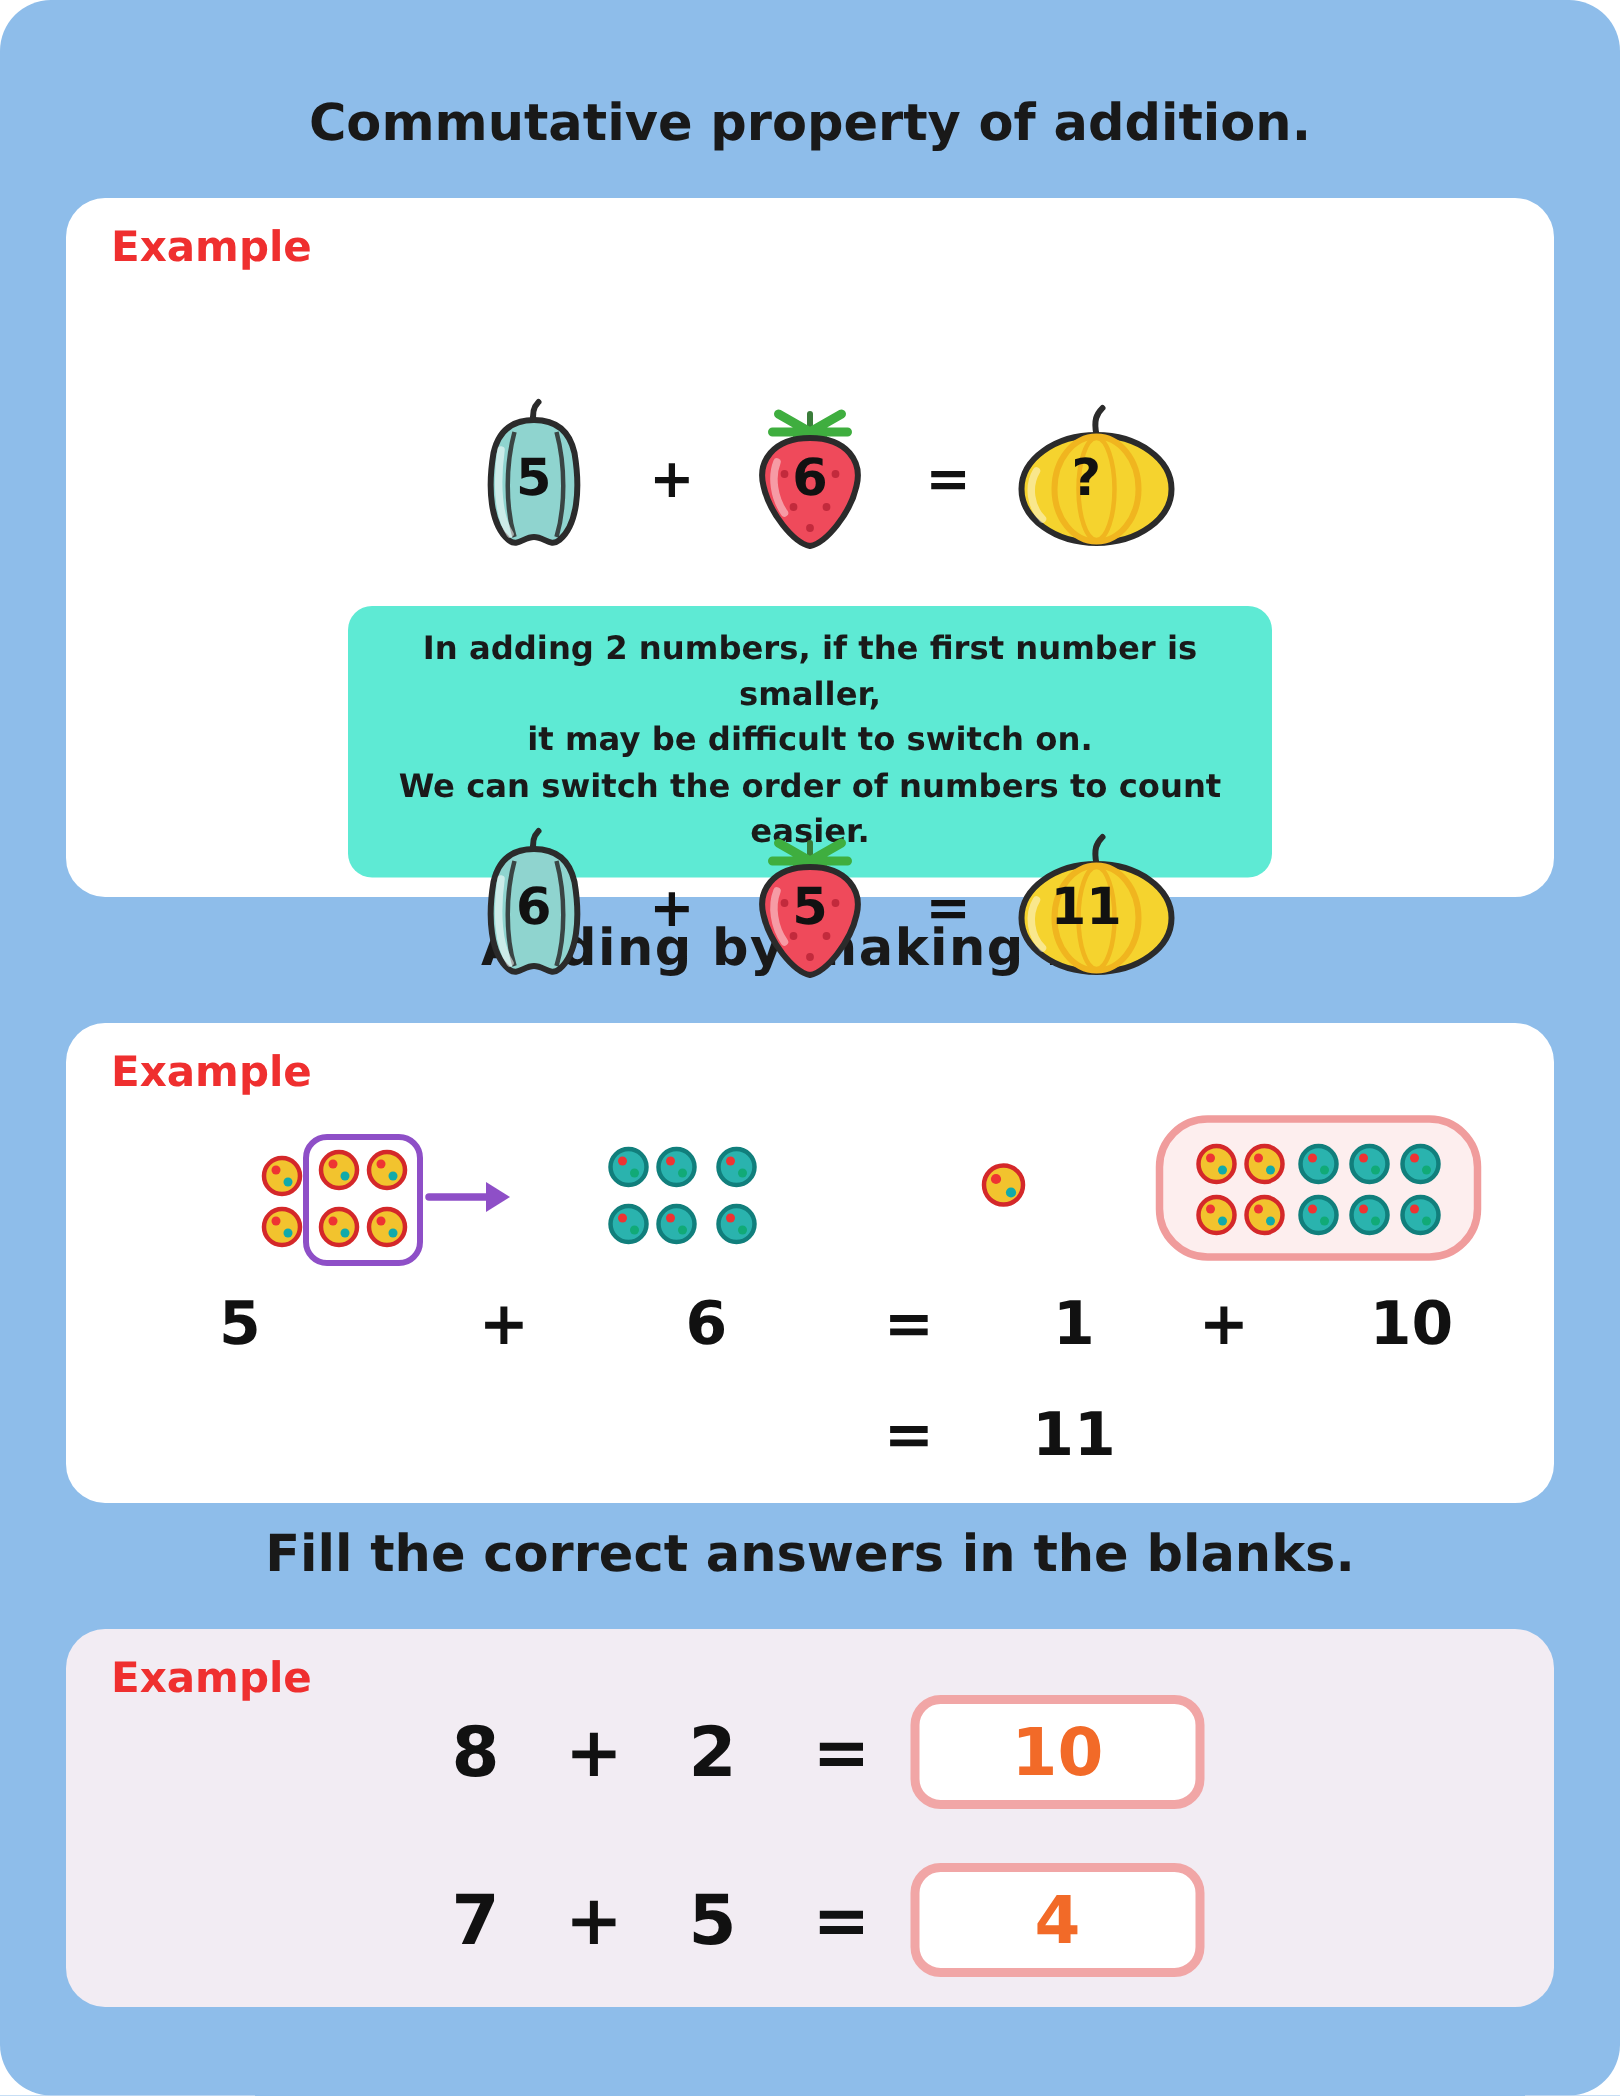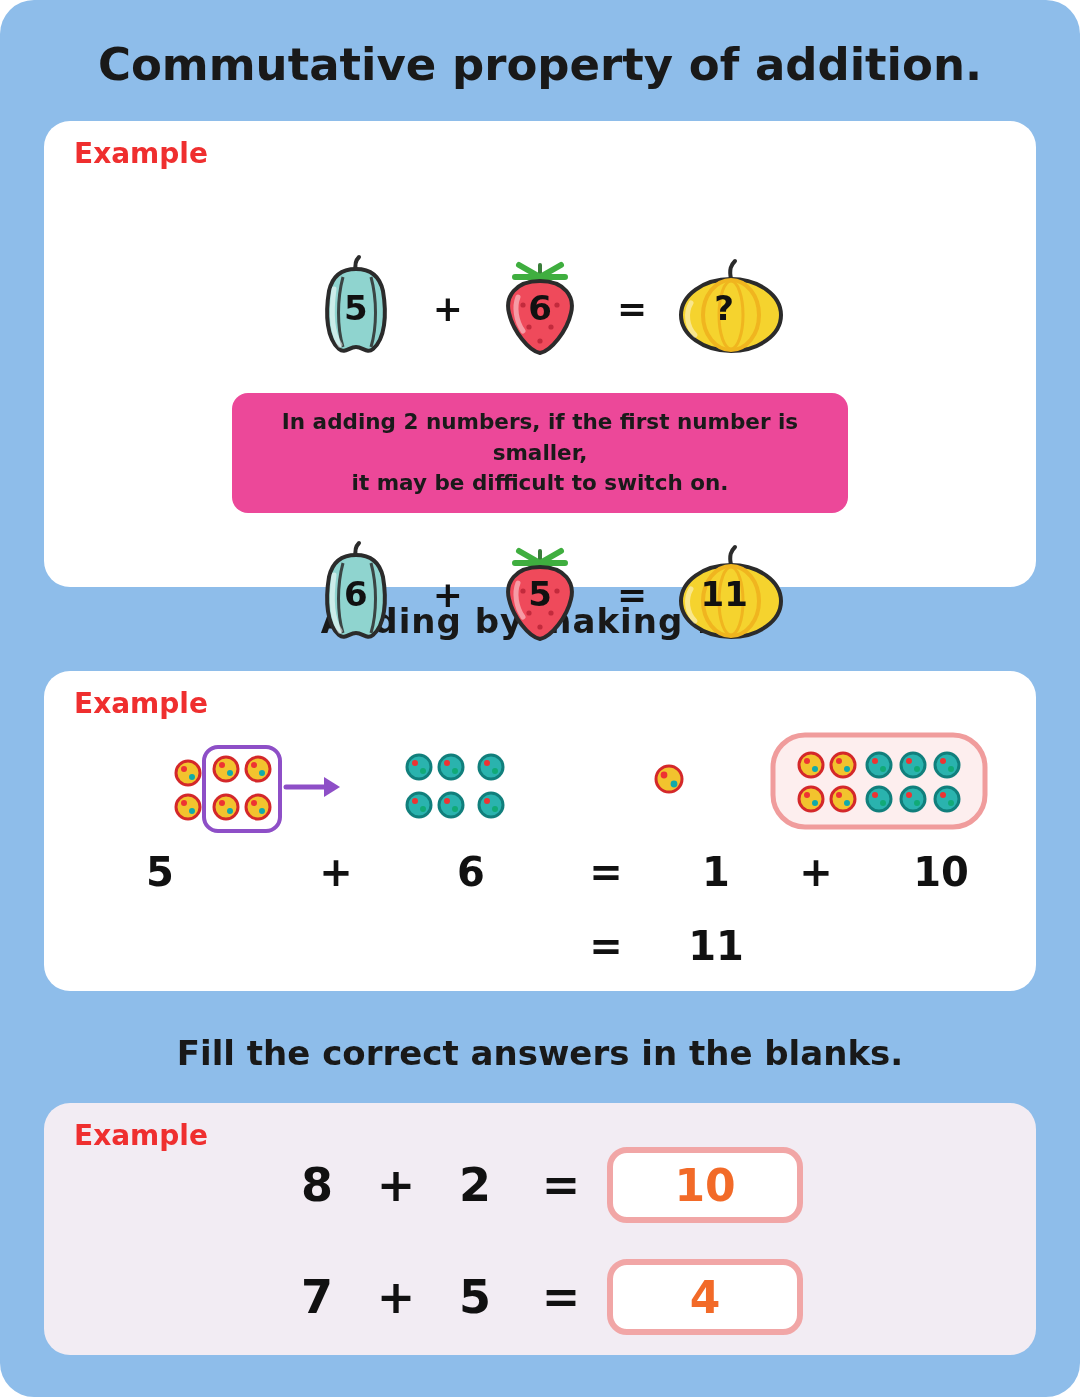--- a/index.html
+++ b/index.html
@@ -17,23 +17,23 @@
     box-sizing:border-box;
     overflow:hidden;
   }
 
   .section-title{
     text-align:center;
     color:#191919;
     font-weight:bold;
     font-family:"DejaVu Sans", sans-serif;
   }
-  #title1{font-size:45px;padding-top:38px;letter-spacing:0px;}
+  #title1{font-size:34px;padding-top:38px;letter-spacing:0px;margin-top:24px;}
   #title2{font-size:34px;padding-top:14px;letter-spacing:1px;}
-  #title3{font-size:34px;padding-top:14px;margin-top:28px;}
+  #title3{font-size:34px;padding-top:14px;}
 
   .card{
     position:relative;
     margin:30px 44px 0 44px;
     background:#ffffff;
     border-radius:26px;
   }
   .card.lilac{background:#f2ecf3;}
 
   .example-label{
@@ -66,21 +66,21 @@
   .veg .num{
     position:relative;z-index:5;
     font-size:34px;font-weight:bold;color:#111;
   }
   .veg svg{position:absolute;left:0;top:0;}
 
   .note{
     position:absolute;
     left:188px;right:188px;
     top:272px;
-    background:#ec4899;
+    background:#5eead4;
     border-radius:16px;
     padding:14px 18px;
     text-align:center;
     color:#1a1a1a;
     font-size:21.5px;
     line-height:1.42;
     font-weight:bold;
     box-sizing:border-box;
   }
 
@@ -181,20 +181,21 @@
           <ellipse cx="62" cy="62" rx="12" ry="34" fill="none" stroke="#f0b51f" stroke-width="3"></ellipse>
           <path d="M22 50 C16 60 18 74 26 82" stroke="#ffffff" stroke-width="5" fill="none" opacity="0.45" stroke-linecap="round"></path>
         </svg>
         <span class="num">?</span>
       </div>
     </div>
 
     <div class="note">
       <div>In adding 2 numbers, if the first number is smaller,</div>
       <div>it may be difficult to switch on.</div>
+      <div>We can switch the order of numbers to count easier.</div>
     </div>
 
     <div class="row-eq" id="row2">
       <div class="veg">
         <svg width="110" height="110" viewBox="0 0 110 110">
           <path d="M55 18 C53 10 56 6 58 4" stroke="#2b2b2b" stroke-width="4" fill="none" stroke-linecap="round"></path>
           <path d="M28 38 C24 62 26 86 38 96 C44 101 48 94 55 94 C62 94 66 101 72 96 C84 86 86 62 82 38 C78 20 66 16 55 16 C44 16 32 20 28 38 Z" fill="#8fd4cf" stroke="#2b2b2b" stroke-width="4" stroke-linejoin="round"></path>
           <path d="M42 24 C36 46 36 74 42 94" stroke="#2b2b2b" stroke-width="3" fill="none" opacity="0.85"></path>
           <path d="M70 24 C76 46 76 74 70 94" stroke="#2b2b2b" stroke-width="3" fill="none" opacity="0.85"></path>
           <path d="M33 36 C30 58 31 80 39 92" stroke="#ffffff" stroke-width="5" fill="none" opacity="0.55" stroke-linecap="round"></path>

